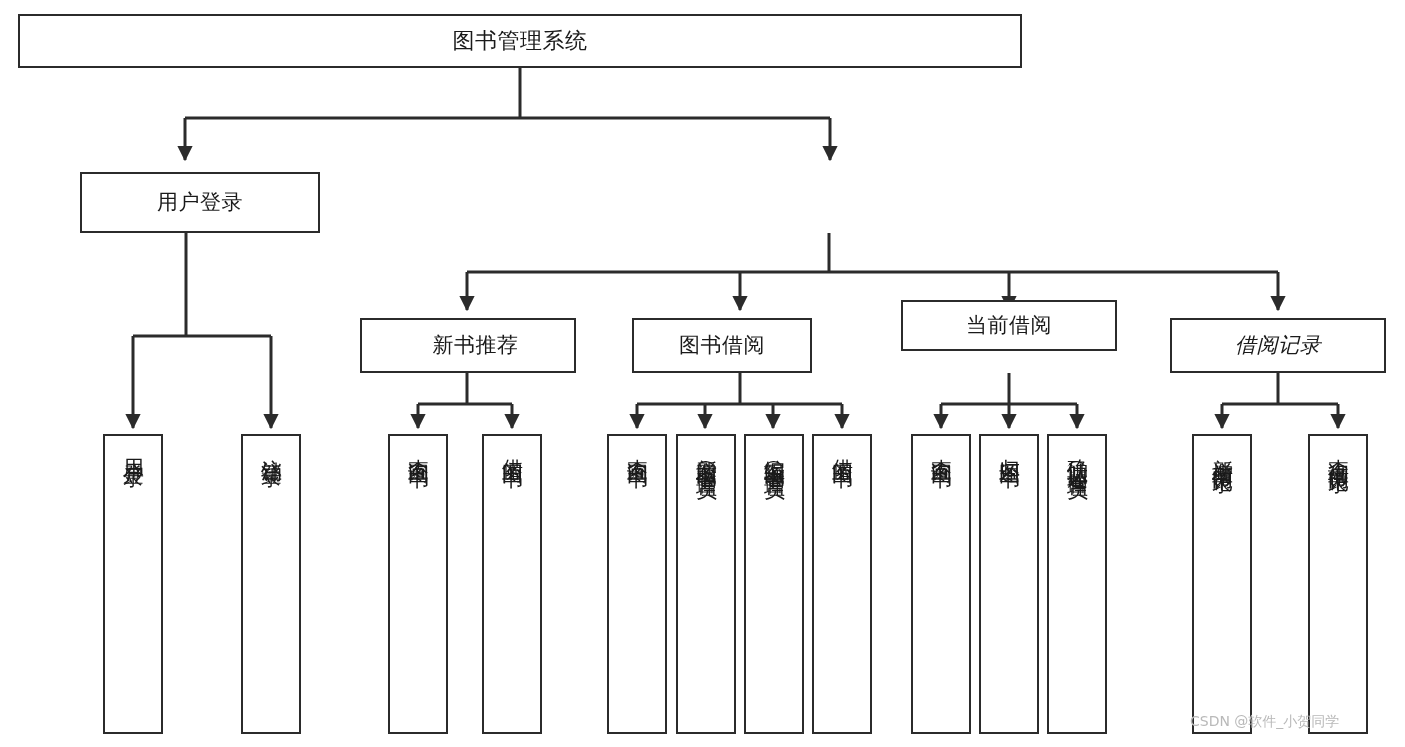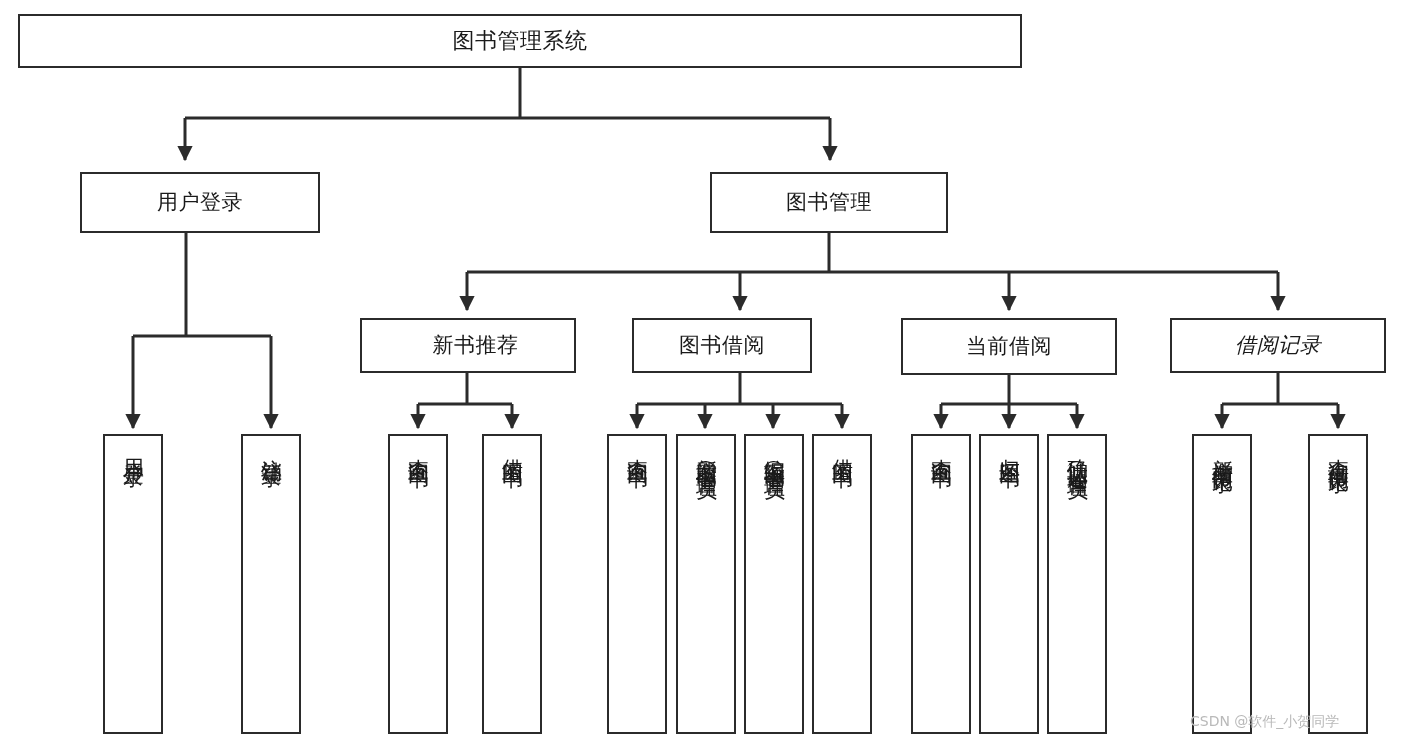--- a/index.html
+++ b/index.html
@@ -130,31 +130,28 @@
     </g>
   </svg>
 
   <div class="node horiz root" style="left:18px; top:14px; width:1004px; height:54px;">
     <span class="node-label">图书管理系统</span>
   </div>
 
   <div class="node horiz" style="left:80px; top:172px; width:240px; height:61px;">
     <span class="node-label">用户登录</span>
   </div>
-  <div class="node horiz" style="left:710px; top:172px; width:238px; height:61px;">
-    <span class="node-label">图书管理</span>
-  </div>
 
   <div class="node horiz" style="left:360px; top:318px; width:216px; height:55px;padding-left:15px;">
     <span class="node-label">新书推荐</span>
   </div>
   <div class="node horiz" style="left:632px; top:318px; width:180px; height:55px;">
     <span class="node-label">图书借阅</span>
   </div>
-  <div class="node horiz" style="left:901px; top:318px; width:216px; height:57px;">
+  <div class="node horiz" style="left:901px; top:300px; width:216px; height:51px;">
     <span class="node-label">当前借阅</span>
   </div>
   <div class="node horiz" style="left:1170px; top:318px; width:216px; height:55px;font-style:italic;">
     <span class="node-label">借阅记录</span>
   </div>
 
   <div class="node vert" style="left:103px; top:434px; width:60px; height:300px;">
     <span class="node-label">用户登录</span>
   </div>
   <div class="node vert" style="left:241px; top:434px; width:60px; height:300px;">

